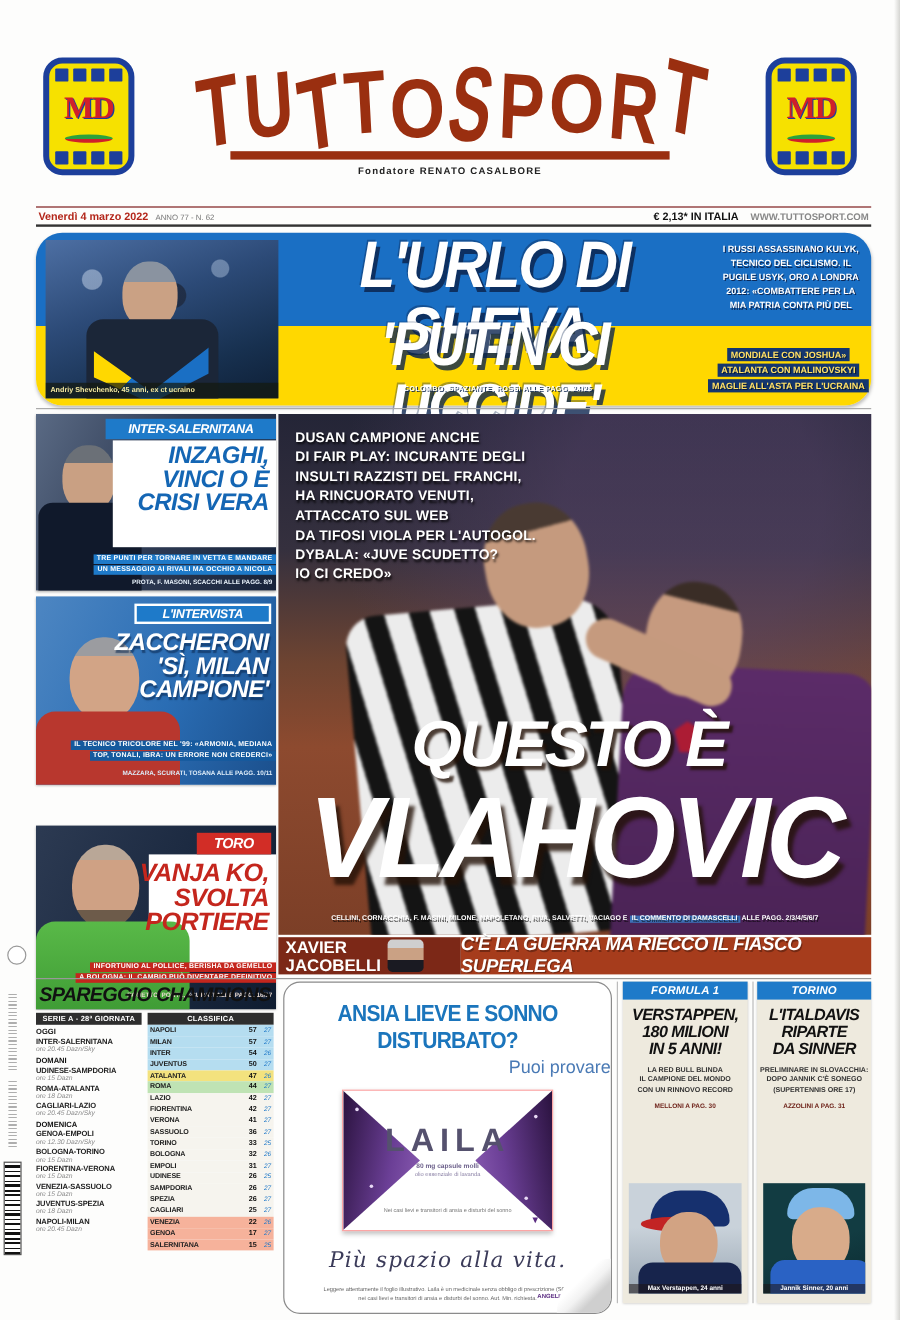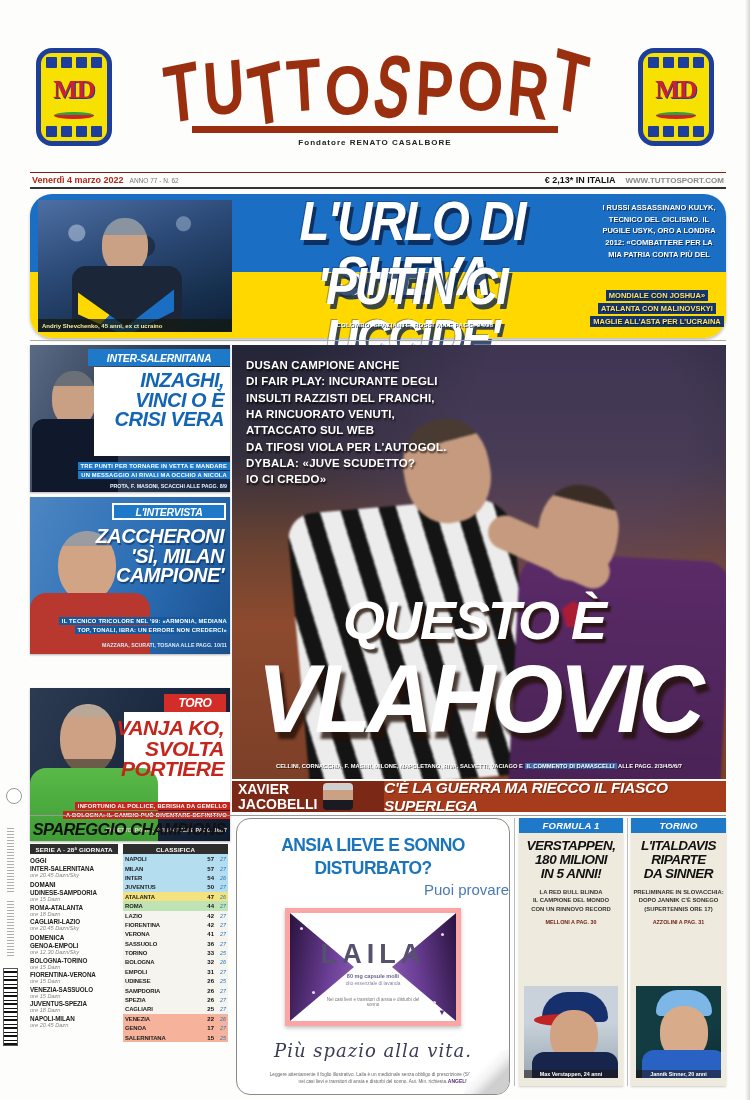--- a/index.html
+++ b/index.html
@@ -184,21 +184,21 @@
 
   
   .ad{left:236px;top:818px;width:274px;height:277px;border:1.5px solid #8a8a8a;border-radius:14px;
      background:#fff;overflow:hidden;}
   .ad-curl{position:absolute;right:-1px;bottom:-1px;width:46px;height:46px;
      background:linear-gradient(315deg,#cfcfcf 0 30%,#f2f2f2 45%,#fff 60%);border-top-left-radius:100%;}
   .ad-h{margin-top:16px;text-align:center;color:#1b75bc;font-weight:900;font-size:17.5px;letter-spacing:-.6px;
      transform:scaleY(1.1);}
   .ad-lead{text-align:right;color:#4a7ab5;font-size:15px;margin-top:4px;}
   .ad-box{position:relative;width:176px;height:118px;margin:10px auto 0 auto;background:#fff;
-     border:5px solid #fca5a5;box-shadow:0 2px 4px rgba(0,0,0,.25);overflow:hidden;}
+     border:1px solid #fca5a5;box-shadow:0 2px 4px rgba(0,0,0,.25);overflow:hidden;}
   .ad-box .tri-l{position:absolute;left:0;top:0;bottom:0;width:64px;
      background:linear-gradient(100deg,#2a123e 0%,#6b3f96 60%,#8d5fb5 100%);
      clip-path:polygon(0 0,100% 50%,0 100%);}
   .ad-box .tri-r{position:absolute;right:0;top:0;bottom:0;width:64px;
      background:linear-gradient(260deg,#2a123e 0%,#6b3f96 60%,#8d5fb5 100%);
      clip-path:polygon(100% 0,0 50%,100% 100%);}
   .ad-box .star{position:absolute;width:3px;height:3px;border-radius:50%;background:#e8d9f5;}
   .ad-name{position:absolute;left:0;right:0;top:26px;text-align:center;color:#55516e;font-size:27px;
      letter-spacing:5px;font-weight:600;}
   .ad-s1{position:absolute;left:0;right:0;top:60px;text-align:center;color:#6b5f8a;font-size:5.5px;font-weight:700;}

